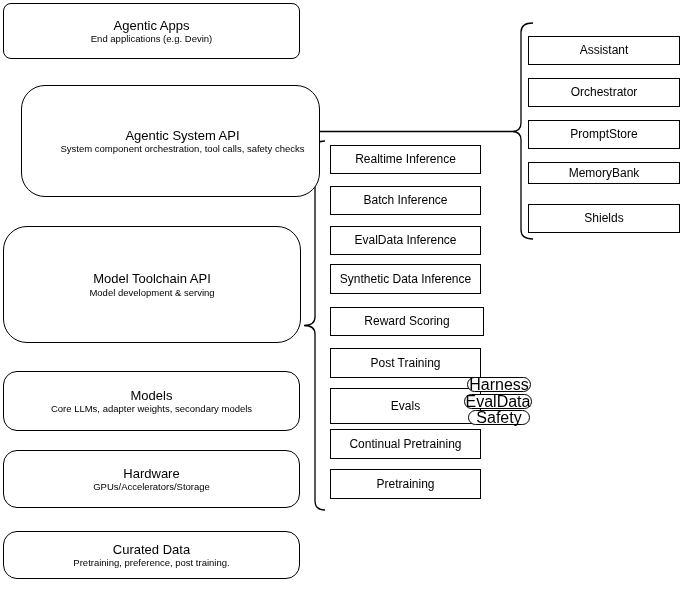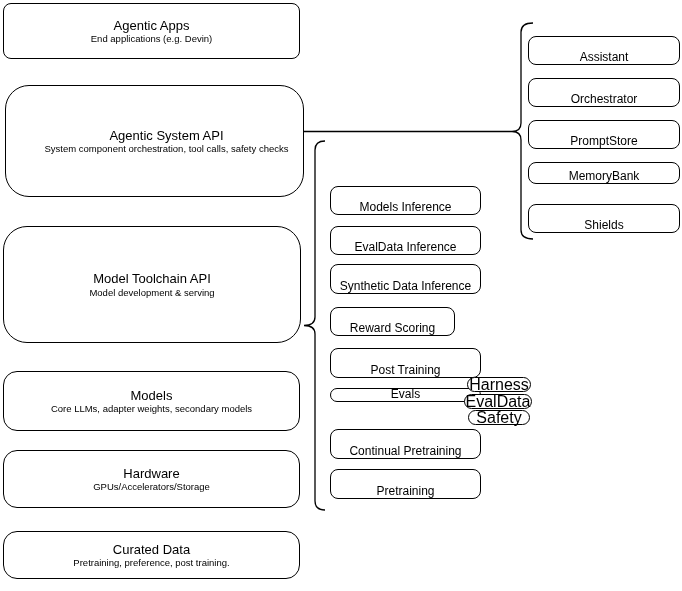--- a/index.html
+++ b/index.html
@@ -29,54 +29,54 @@
     display: flex;
     flex-direction: column;
     align-items: center;
     justify-content: center;
     text-align: center;
     line-height: 1.2;
   }
   .big { border-radius: 24px; }
   .med { border-radius: 14px; }
   .sm  { border-radius: 8px; }
-  .node { border-radius: 8px; font-size: 12px; justify-content: flex-end; }
+  .node { border-radius: 0; font-size: 12px; }
   .title { font-size: 13px; }
   .subtitle { font-size: 9.5px; margin-top: 0; }
   .oval {
     position: absolute;
     box-sizing: border-box;
     background: #ffffff;
     border: 1.3px solid #000000;
     border-radius: 999px;
     display: flex;
     align-items: center;
     justify-content: center;
     font-size: 16px;
     line-height: 1;
     z-index: 3;
   }
   .node, .box { z-index: 2; }
 
   
   .lb0 { left: 3px;  top: 3px;   width: 297px; height: 56px; }
-  .lb1 { left: 5px;  top: 85px;  width: 299px; height: 112px; padding-left: 24px; }
+  .lb1 { left: 21px;  top: 85px;  width: 299px; height: 112px; padding-left: 24px; }
   .lb2 { left: 3px;  top: 226px; width: 298px; height: 117px; }
   .lb3 { left: 3px;  top: 371px; width: 297px; height: 60px; }
   .lb4 { left: 3px;  top: 450px; width: 297px; height: 58px; }
   .lb5 { left: 3px;  top: 531px; width: 297px; height: 48px; }
 
   
   .mb0 { left: 330px; top: 145px; width: 151px; height: 29px; }
   .mb1 { left: 330px; top: 186px; width: 151px; height: 29px; }
   .mb2 { left: 330px; top: 226px; width: 151px; height: 29px; }
   .mb3 { left: 330px; top: 264px; width: 151px; height: 30px; }
-  .mb4 { left: 330px; top: 307px; width: 125px; height: 29px; }
+  .mb4 { left: 330px; top: 307px; width: 154px; height: 29px; }
   .mb5 { left: 330px; top: 348px; width: 151px; height: 30px; }
-  .mb6 { left: 330px; top: 388px; width: 151px; height: 14px; }
+  .mb6 { left: 330px; top: 388px; width: 151px; height: 36px; }
   .mb7 { left: 330px; top: 429px; width: 151px; height: 30px; }
   .mb8 { left: 330px; top: 469px; width: 151px; height: 30px; }
 
   
   .ov0 { left: 467px; top: 377px; width: 64px; height: 15px; }
   .ov1 { left: 464px; top: 394px; width: 68px; height: 15px; text-align: right; }
   .ov2 { left: 468px; top: 410px; width: 62px; height: 15px; justify-content: center; }
 
   
   .rb0 { left: 528px; top: 36px;  width: 152px; height: 29px; }
@@ -117,22 +117,25 @@
   </div>
   <div class="box med lb4">
     <div class="title">Hardware</div>
     <div class="subtitle">GPUs/Accelerators/Storage</div>
   </div>
   <div class="box med lb5">
     <div class="title">Curated Data</div>
     <div class="subtitle">Pretraining, preference, post training.</div>
   </div>
 
+  <div class="box node mb0">
+      <span>Realtime Inference</span>
+    </div>
   <div class="box node mb1">
-      <span>Models Inference</span>
+      <span>Batch Inference</span>
     </div>
   <div class="box node mb2">
       <span>EvalData Inference</span>
     </div>
   <div class="box node mb3">
       <span>Synthetic Data Inference</span>
     </div>
   <div class="box node mb4">
       <span>Reward Scoring</span>
     </div>

